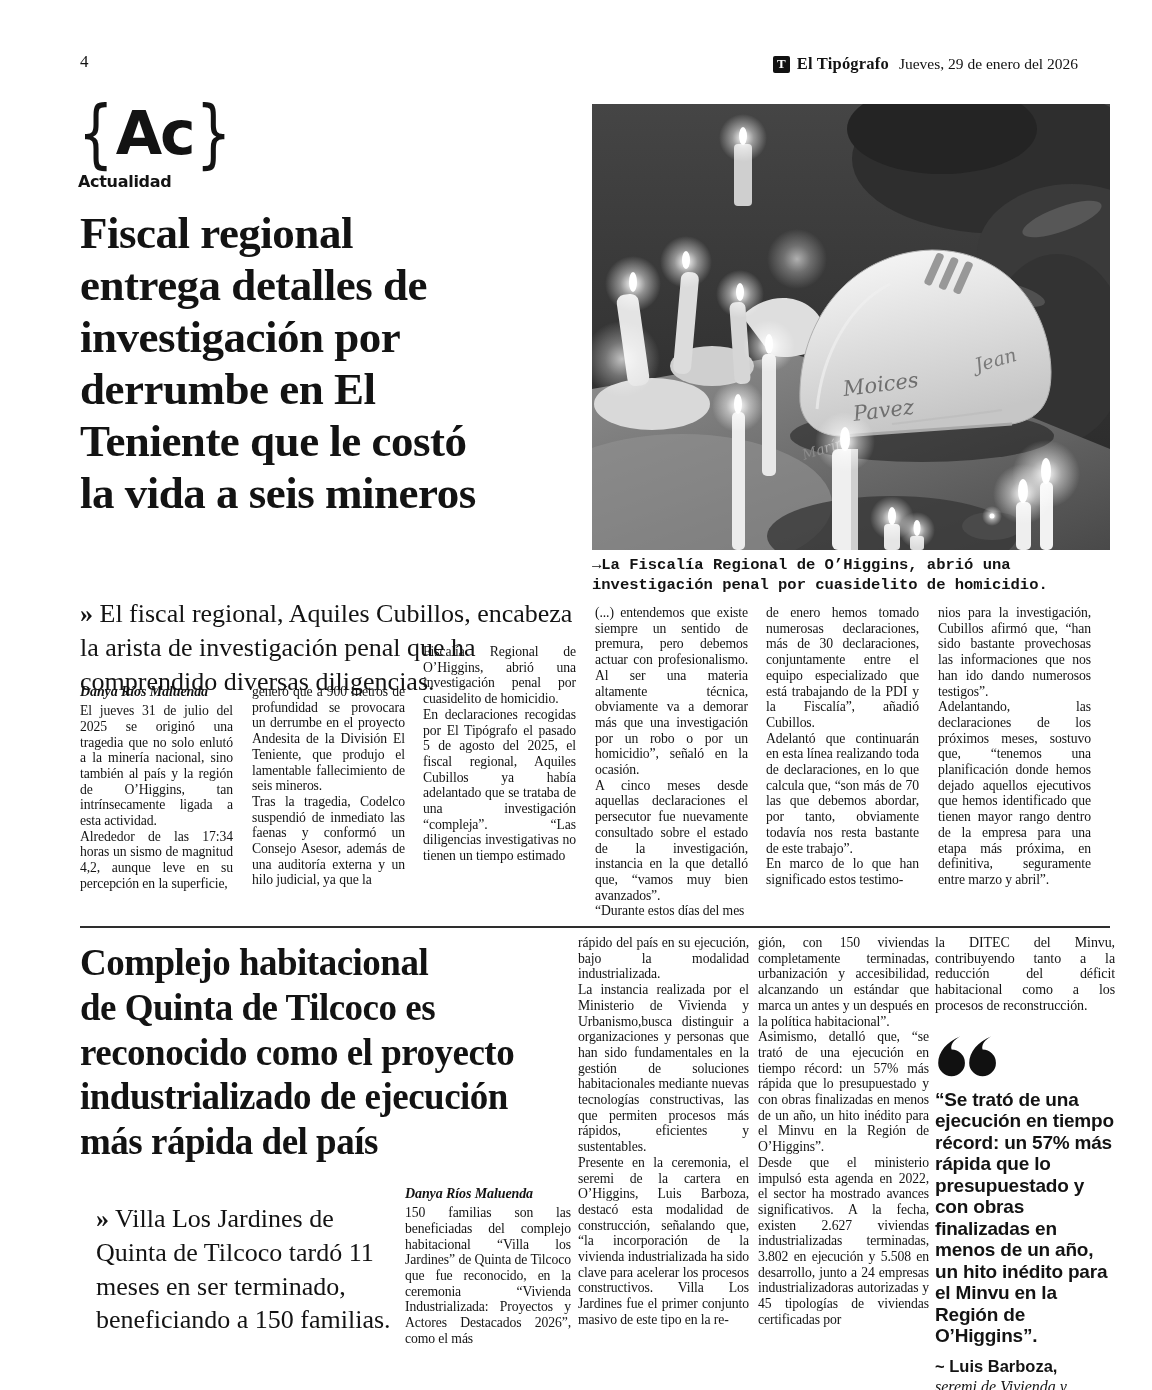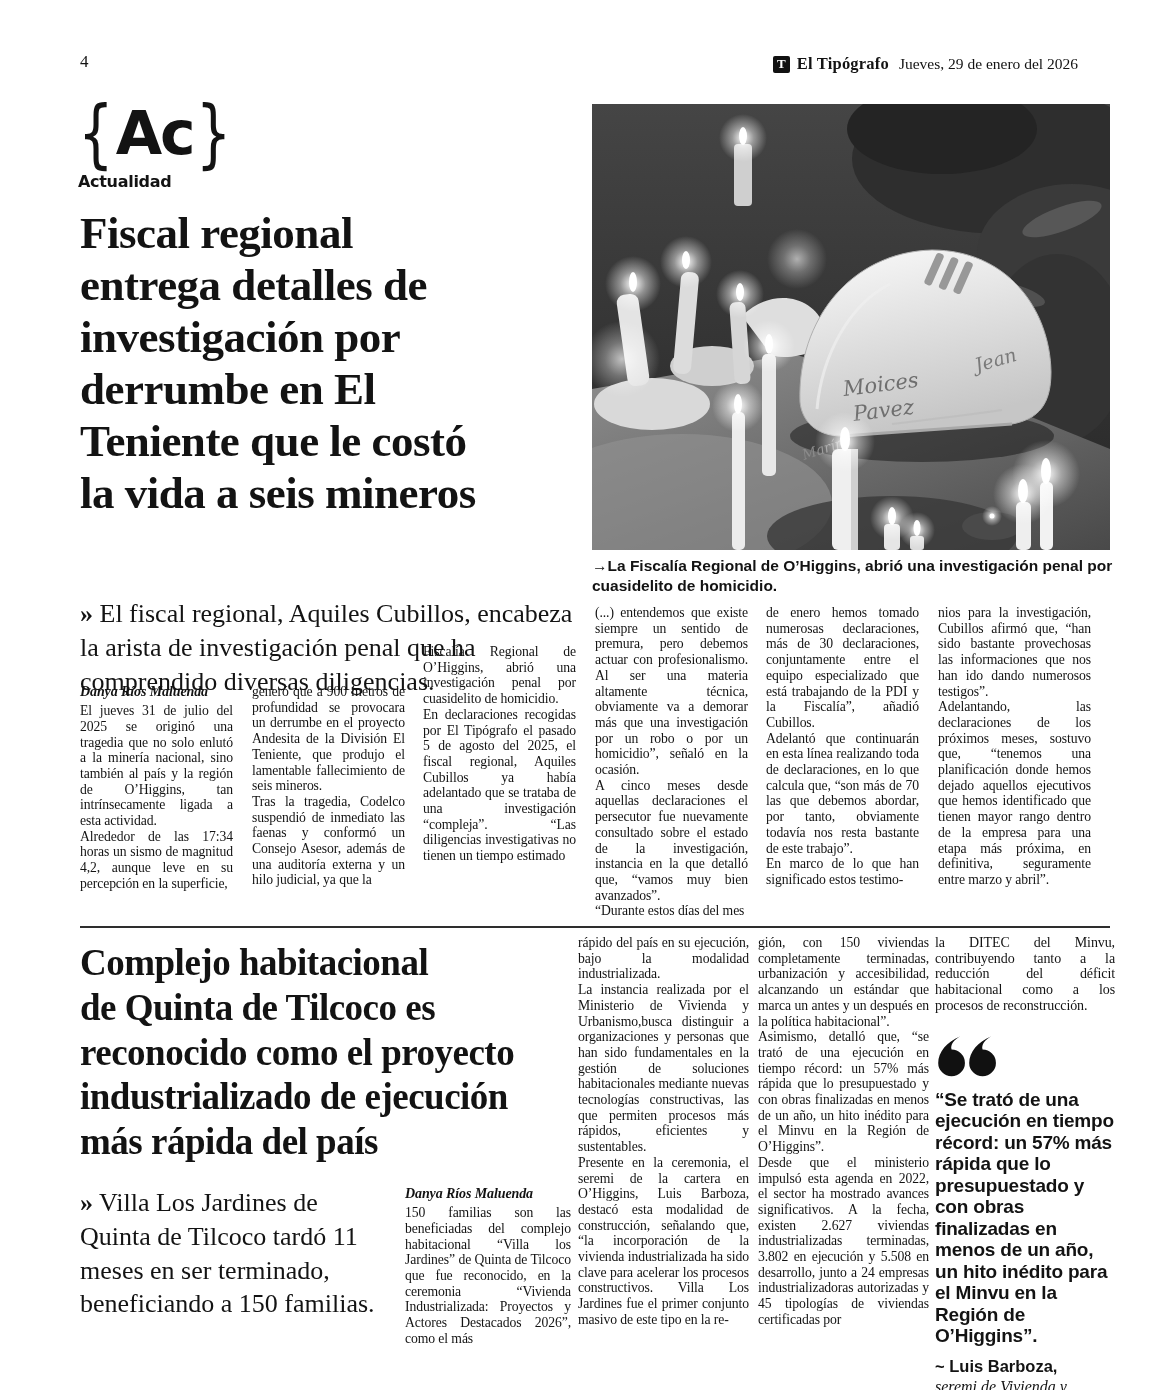--- a/index.html
+++ b/index.html
@@ -26,21 +26,21 @@
   .headline{position:absolute;font-weight:700;white-space:pre-line;letter-spacing:-0.5px;}
   .h1{left:80px;top:208px;width:515px;font-size:45px;line-height:1.155;}
   .h2{left:80px;top:941px;width:530px;font-size:37px;line-height:1.21;}
   .lead{position:absolute;font-size:26px;line-height:1.3;}
   .lead1{left:80px;top:597px;width:498px;}
   .lead2{left:80px;top:1186px;width:312px;}
   .lead-marker{font-weight:700;}
   
   .photo{position:absolute;left:592px;top:104px;width:518px;height:446px;background:#2e2e2e;}
   .caption{position:absolute;left:592px;top:556px;width:524px;
-    font-family:Liberation Sans, sans-serif;font-weight:700;font-size:15.5px;line-height:1.28;}
+    font-family:Liberation Mono, monospace;font-weight:700;font-size:15.5px;line-height:1.28;}
   
   .col{position:absolute;width:153px;font-size:13.7px;line-height:15.7px;
     text-align:justify;letter-spacing:-0.1px;}
   .col .coltext{white-space:pre-line;}
   .byline{font-weight:700;font-style:italic;font-size:14px;line-height:1.15;margin-bottom:3px;text-align:left;}
   .a1c1{left:80px;top:684px;}
   .a1c2{left:252px;top:684px;}
   .a1c3{left:423px;top:644px;}
   .a1c4{left:595px;top:605px;}
   .a1c5{left:766px;top:605px;}
@@ -221,21 +221,21 @@
 Adelantando, las declaraciones de los próximos meses, sostuvo que, “tenemos una planificación donde hemos dejado aquellos ejecutivos que hemos identificado que tienen mayor rango dentro de la empresa para una etapa más próxima, en definitiva, seguramente entre marzo y abril”.</div>
   </div>
 
   <div class="divider"></div>
 
   <h2 class="headline h2" style="margin:0">Complejo habitacional
 de Quinta de Tilcoco es
 reconocido como el proyecto
 industrializado de ejecución
 más rápida del país</h2>
-  <p class="lead lead2" style="margin:0"><span class="lead-marker">»</span><span> Villa Los Jardines de Quinta de Tilcoco tardó 11 meses en ser terminado, beneficiando a 150 familias.</span></p>
+  <p class="lead lead2" style="margin:16px"><span class="lead-marker">»</span><span> Villa Los Jardines de Quinta de Tilcoco tardó 11 meses en ser terminado, beneficiando a 150 familias.</span></p>
 
   <div class="col a2c1">
     <div class="byline">Danya Ríos Maluenda</div>
     <div class="coltext">150 familias son las beneficiadas del complejo habitacional “Villa los Jardines” de Quinta de Tilcoco que fue reconocido, en la ceremonia “Vivienda Industrializada: Proyectos y Actores Destacados 2026”, como el más</div>
   </div>
   <div class="col a2c2">
     <div class="coltext">rápido del país en su ejecución, bajo la modalidad industrializada.
 La instancia realizada por el Ministerio de Vivienda y Urbanismo,busca distinguir a organizaciones y personas que han sido fundamentales en la gestión de soluciones habitacionales mediante nuevas tecnologías constructivas, las que permiten procesos más rápidos, eficientes y sustentables.
 Presente en la ceremonia, el seremi de la cartera en O’Higgins, Luis Barboza, destacó esta modalidad de construcción, señalando que, “la incorporación de la vivienda industrializada ha sido clave para acelerar los procesos constructivos. Villa Los Jardines fue el primer conjunto masivo de este tipo en la re-</div>
   </div>

